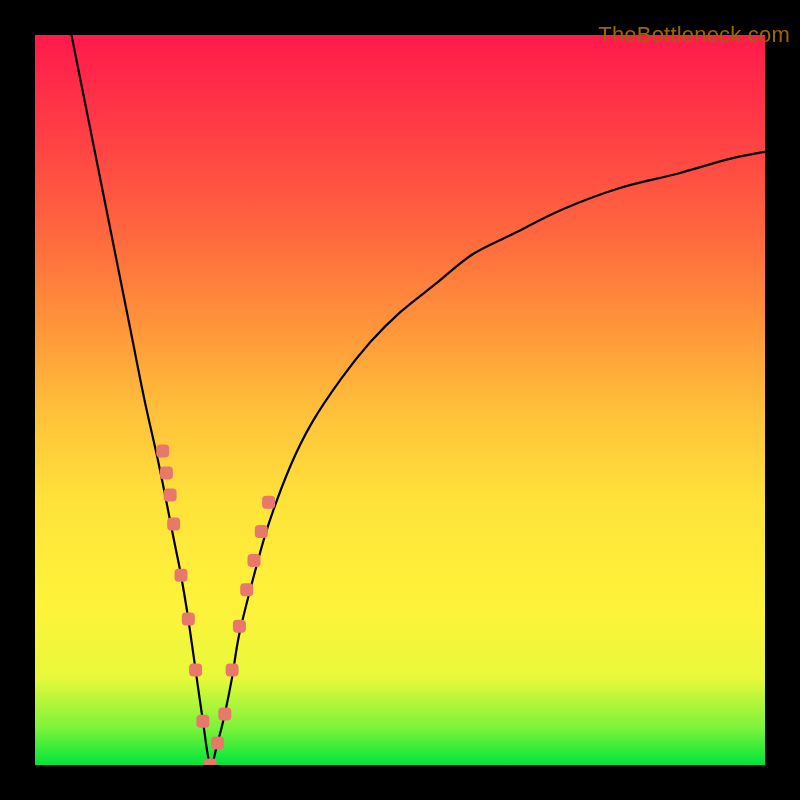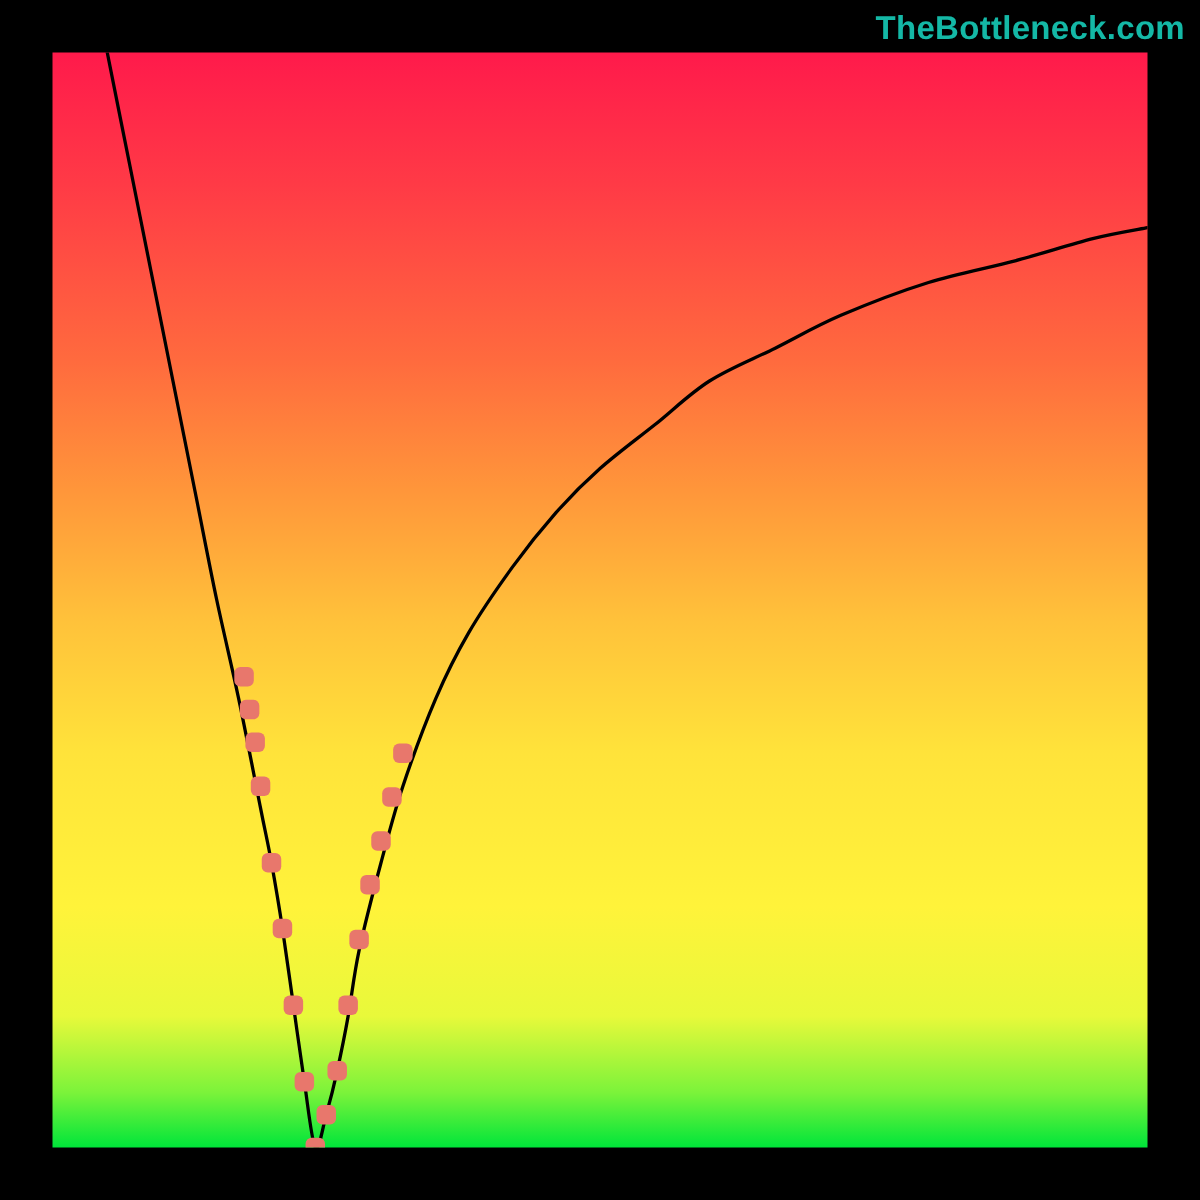--- a/index.html
+++ b/index.html
@@ -34,25 +34,25 @@
       #ffc23a 52%,
       #ffe33a 64%,
       #fff33a 78%,
       #e8f93a 88%,
       #7bf33a 95%,
       #00e53a 100%
     );
   }
   .watermark {
     position: absolute;
-    top: 6px;
+    top: 22px;
     right: 10px;
-    color: #14b8a6;
+    color: #a16207;
     font-size: 22px;
-    font-weight: 700;
+    font-weight: 400;
     letter-spacing: 0.2px;
     user-select: none;
   }
   svg.overlay {
     position: absolute;
     top: 0;
     left: 0;
     width: 730px;
     height: 730px;
   }

